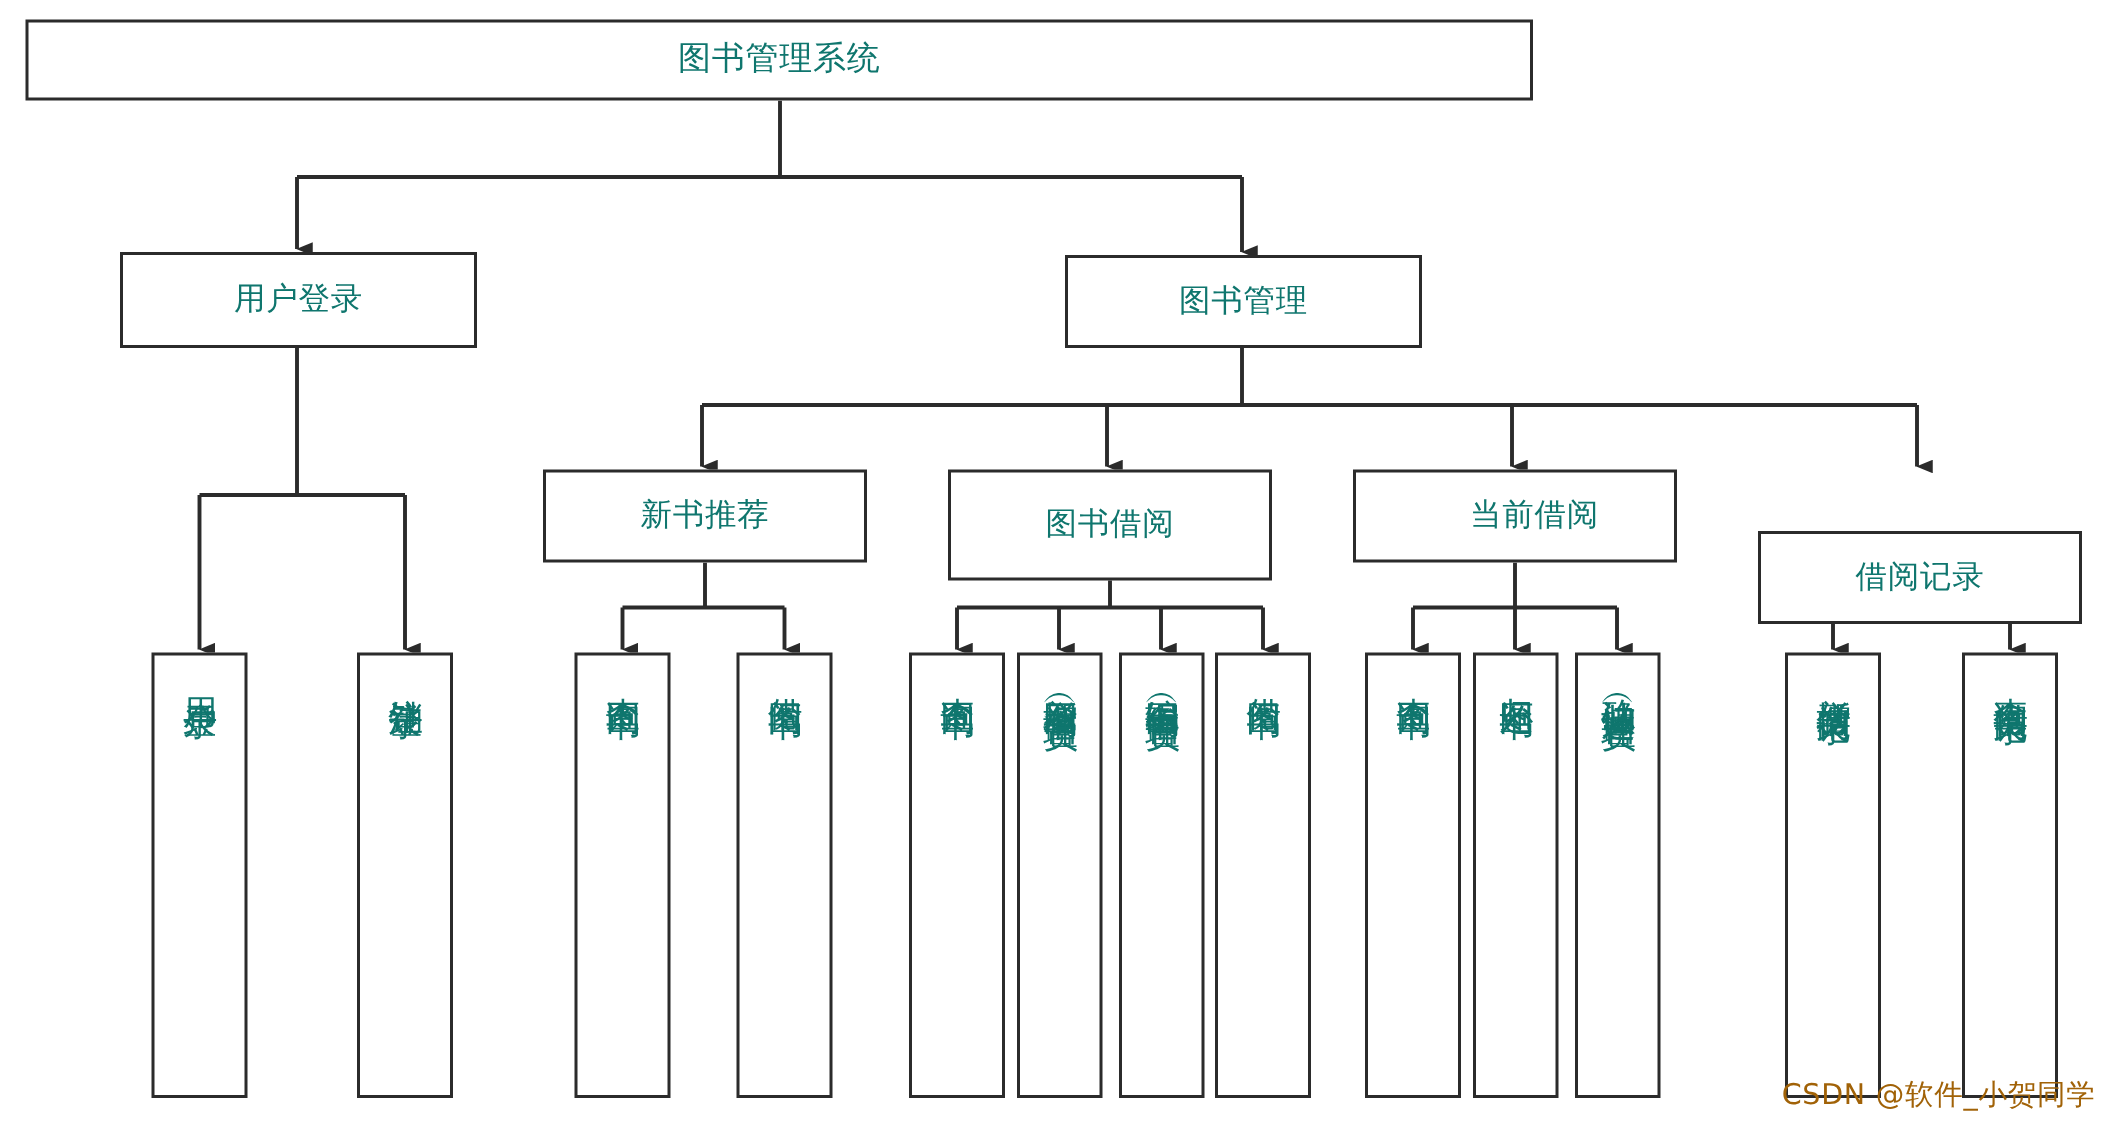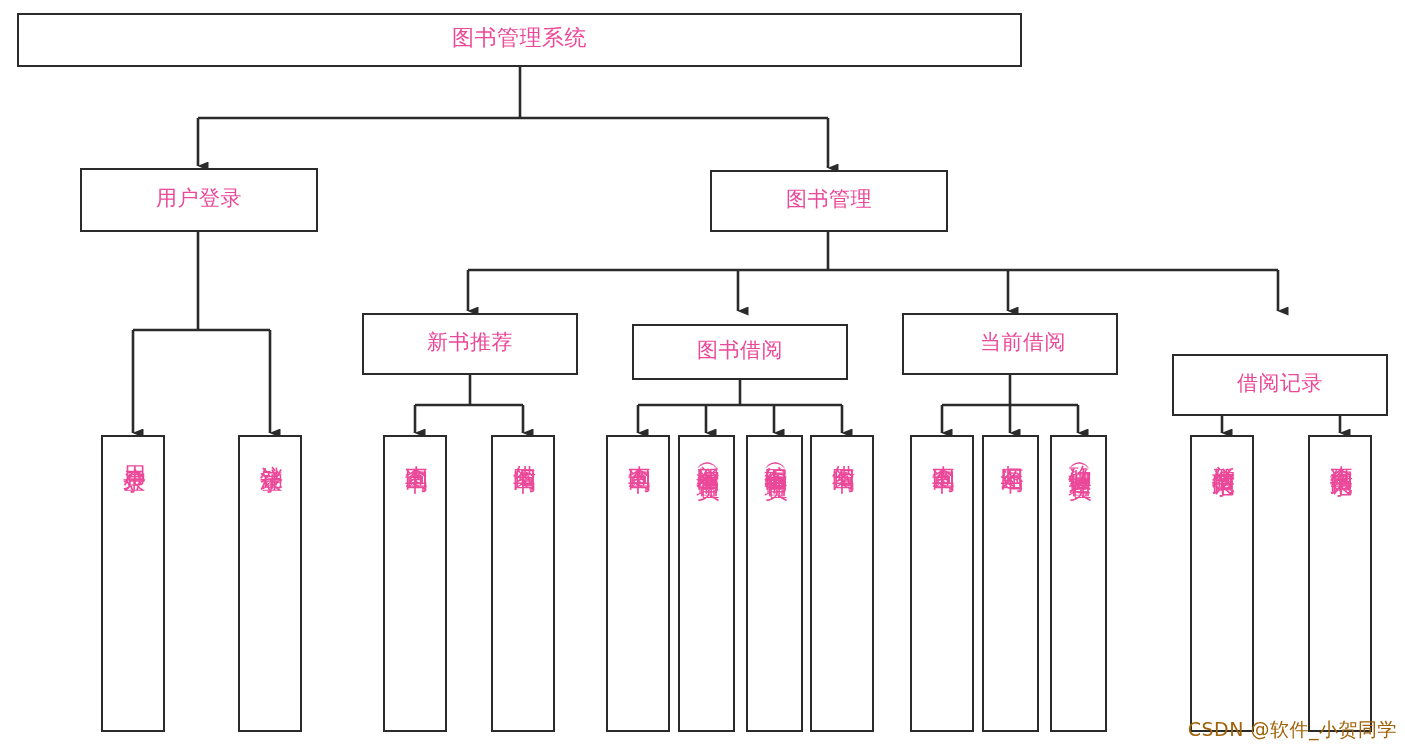--- a/index.html
+++ b/index.html
@@ -23,22 +23,21 @@
   }
   .node{
     position:absolute;
     box-sizing:border-box;
     border:2px solid #2b2b2b;
     background:#ffffff;
     display:flex;
     align-items:center;
     justify-content:center;
     text-align:center;
-    color:#ec4899;
-    font-family:Liberation Mono, monospace;
+    color:#0f766e;
   }
   .node .label{
     display:block;
     line-height:1.22;
     letter-spacing:0.5px;
     white-space:pre-line;
   }
   
   .h-node .label{
     font-size:21px;
@@ -129,21 +128,21 @@
   <div class="node h-node" style="left:80px;top:168px;width:238px;height:64px;">
     <span class="label">用户登录</span>
   </div>
   <div class="node h-node" style="left:710px;top:170px;width:238px;height:62px;">
     <span class="label">图书管理</span>
   </div>
 
   <div class="node h-node" style="left:362px;top:313px;width:216px;height:62px;">
     <span class="label">新书推荐</span>
   </div>
-  <div class="node h-node" style="left:632px;top:313px;width:216px;height:56px;margin-top:11px;">
+  <div class="node h-node" style="left:632px;top:313px;width:216px;height:74px;">
     <span class="label">图书借阅</span>
   </div>
   <div class="node h-node" style="left:902px;top:313px;width:216px;height:62px;padding-left:26px;">
     <span class="label">当前借阅</span>
   </div>
   <div class="node h-node" style="left:1172px;top:313px;width:216px;height:62px;margin-top:41px;">
     <span class="label">借阅记录</span>
   </div>
 
   <div class="node v-node" style="left:101px;top:435px;width:64px;height:297px;">

